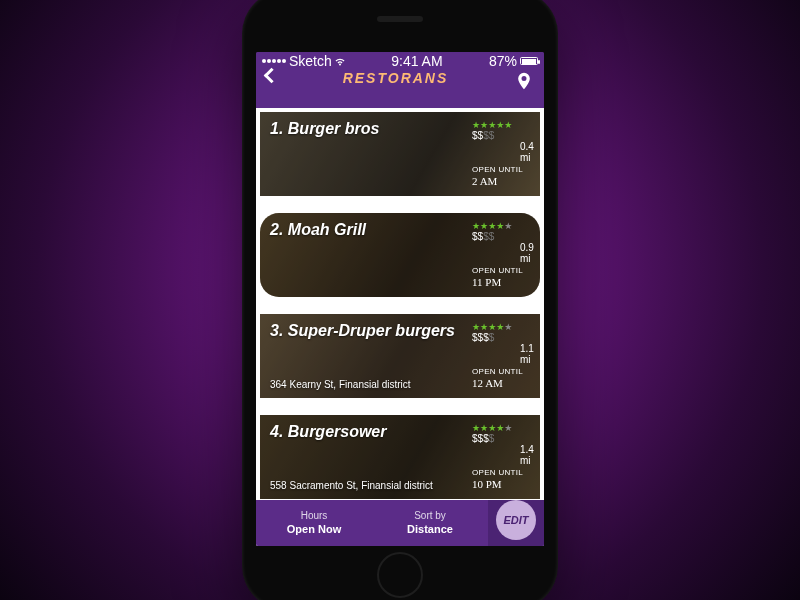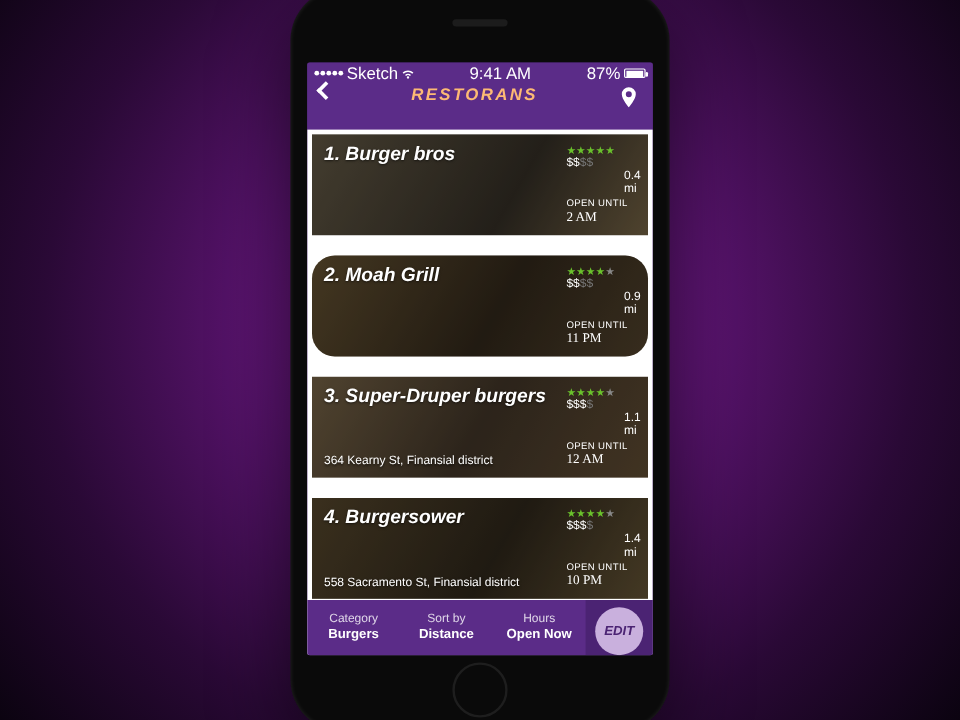--- a/index.html
+++ b/index.html
@@ -90,21 +90,21 @@
 
 .filters {
   position:absolute; left:0; right:0; bottom:0; height:46px;
   background:#5b2c88; color:#fff;
   display:flex; align-items:center;
 }
 .fcol { flex:1; text-align:center; font-size:10px; line-height:1.3; padding:0 4px;}
 .fcol .lbl { opacity:.8; }
 .fcol .val { font-weight:700; font-size:11px; }
 .edit {
-  width:56px; height:46px; display:flex; align-items:flex-end; justify-content:center;
+  width:56px; height:46px; display:flex; align-items:flex-start; justify-content:center;
   background:#4b2373;
 }
 .editbtn {
   width:40px; height:40px; border-radius:50%;
   background:#c9b0dd; color:#4b2373;
   display:flex; align-items:center; justify-content:center;
   font-weight:900; font-style:italic; font-size:11px;
 }
 </style>
 </head>
@@ -201,31 +201,27 @@
         </div>
       </div>
 
       <div class="card c5">
         <div class="name"><span>5.</span> <span>Burgersower</span></div>
       </div>
     </div>
 
     <div class="filters">
       <div class="fcol">
-        <div class="lbl">Category</div>
-        <div class="val">Burgers</div>
+        <div class="lbl">Hours</div>
+        <div class="val">Open Now</div>
       </div>
       <div class="fcol">
         <div class="lbl">Sort by</div>
         <div class="val">Distance</div>
       </div>
-      <div class="fcol">
-        <div class="lbl">Hours</div>
-        <div class="val">Open Now</div>
-      </div>
       <div class="edit">
         <div class="editbtn">
             <span>EDIT</span>
           </div>
       </div>
     </div>
 
   </div>
 </div>
 

